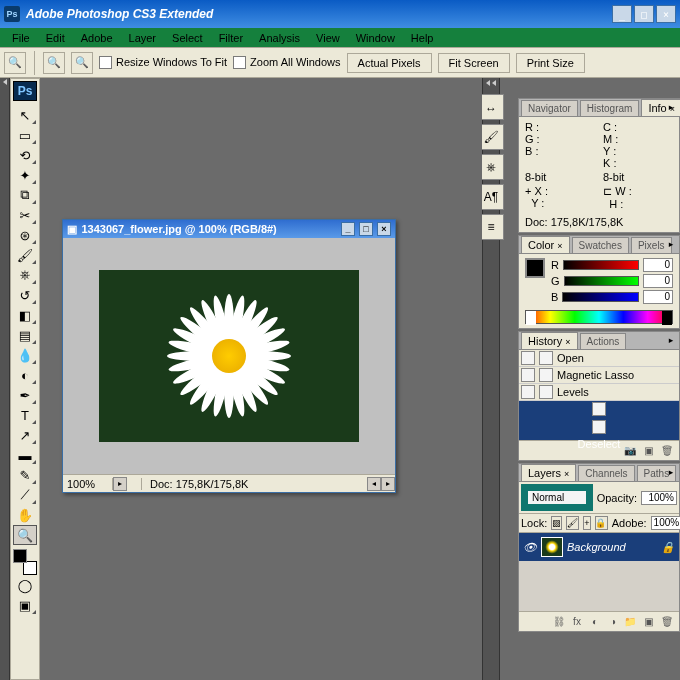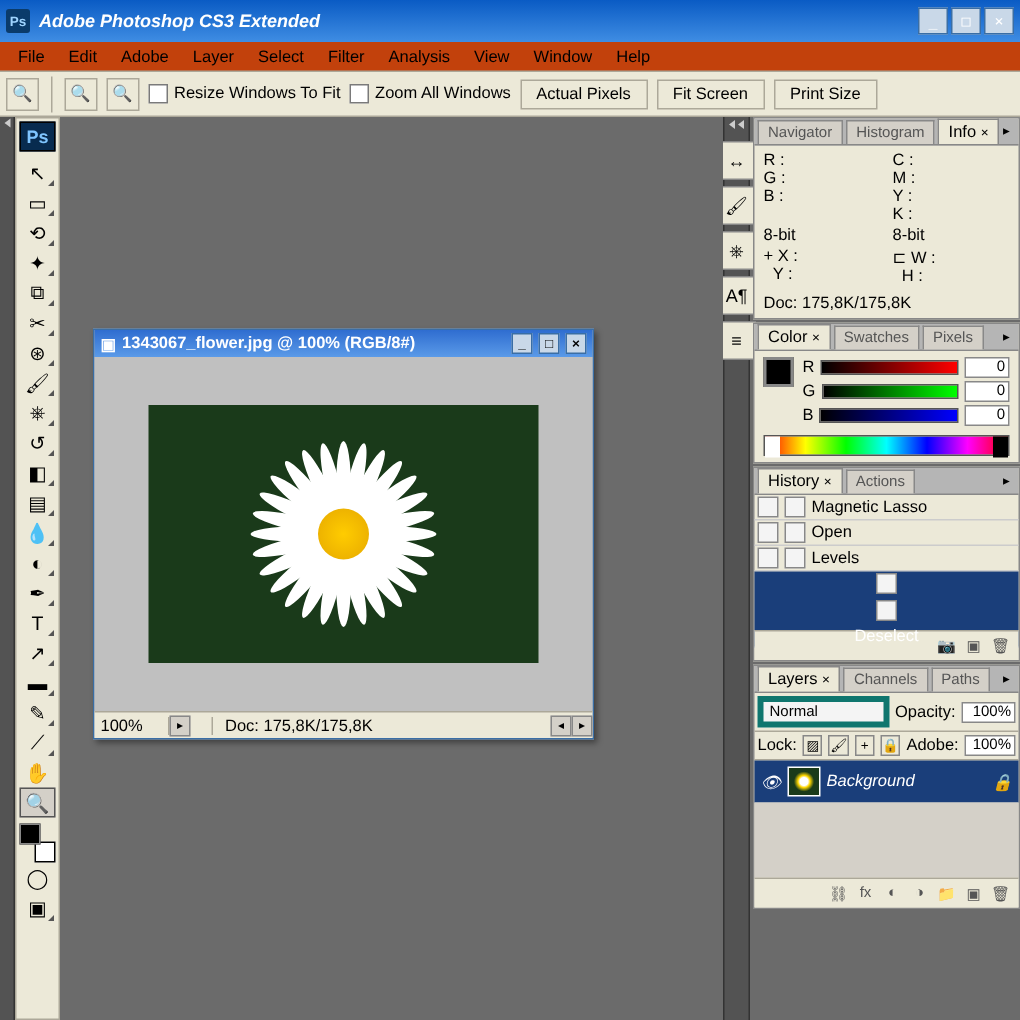--- a/index.html
+++ b/index.html
@@ -2,21 +2,21 @@
 <html><head>
 <meta charset="utf-8">
 <style>
 * { box-sizing: border-box; margin: 0; padding: 0; font-family: Tahoma, sans-serif; font-size: 11px; }
 body { background: #6b6b6b; width: 680px; height: 680px; overflow: hidden; }
 .titlebar { background: linear-gradient(#0a5bc4, #3f8de3); height: 28px; display: flex; align-items: center; padding: 0 4px; color: #fff; }
 .titlebar .ps-icon { width: 16px; height: 16px; background: #0a3b6b; border-radius: 2px; margin-right: 6px; display:flex;align-items:center;justify-content:center;font-size:9px;font-weight:bold;color:#9fd4ff; }
 .titlebar .title { flex: 1; font-weight: bold; font-size: 12px; font-style: italic; }
 .winbtns { display: flex; gap: 2px; }
 .winbtn { width: 20px; height: 18px; background: #c9d8e8; border: 1px solid #3a6ea5; display:flex;align-items:center;justify-content:center;font-family:monospace;font-size:10px; }
-.menubar { background: #c2410c; height: 20px; display: flex; align-items: center; padding: 0 4px; border-bottom: 1px solid #aca899; }
+.menubar { background: #15803d; height: 20px; display: flex; align-items: center; padding: 0 4px; border-bottom: 1px solid #aca899; }
 .menuitem { padding: 2px 8px; cursor: default; }
 .optionsbar { background: #ece9d8; height: 30px; display: flex; align-items: center; padding: 0 4px; gap: 6px; border-bottom: 1px solid #aca899; }
 .tool-ic { width: 22px; height: 22px; border: 1px solid #aca899; background: #ece9d8; display:flex;align-items:center;justify-content:center; }
 .divider { width: 1px; height: 24px; background: #aca899; margin: 0 2px; }
 .checkbox { width: 13px; height: 13px; border: 1px solid #7a7a7a; background: #fff; display: inline-block; vertical-align: middle; margin-right: 4px; }
 .optbtn { background: #ece9d8; border: 1px solid #aca899; padding: 2px 10px; height: 20px; }
 .workspace { position: relative; height: 602px; display: flex; }
 .toolstrip-handle { width: 10px; background: #535353; border-right: 1px solid #333; display:flex;align-items:flex-start;justify-content:center;padding-top:2px; }
 .handle-arrow { width:0;height:0;border-left:3px solid transparent;border-right:3px solid transparent;border-top:4px solid #ccc; transform:rotate(90deg); }
 .toolbox { width: 30px; background: #ece9d8; border: 1px solid #aca899; display: flex; flex-direction: column; align-items: center; padding: 2px 0; }
@@ -25,21 +25,21 @@
 .tbtn.active { border:1px solid #555; background:#d4d0c8; }
 .swatches { width: 24px; height: 26px; position: relative; margin-top: 4px; }
 .sw-bg { position:absolute; right:0; bottom:0; width:14px;height:14px;background:#fff;border:1px solid #000; }
 .sw-fg { position:absolute; left:0; top:0; width:14px;height:14px;background:#000;border:1px solid #888; }
 .tbtn .corner { position:absolute; right:1px; bottom:1px; width:0;height:0;border-left:4px solid transparent;border-bottom:4px solid #555; }
 .canvas-area { flex: 1; position: relative; background: #6b6b6b; }
 .side-handle { width: 18px; background: #535353; display: flex; flex-direction: column; align-items: center; border-left:1px solid #333;border-right:1px solid #333; padding-top:2px; gap:4px; }
 .side-handle .arrows { display:flex; gap:2px; margin-bottom:4px;}
 .side-handle .arrows div {width:0;height:0;border-top:3px solid transparent;border-bottom:3px solid transparent;border-right:4px solid #ccc;}
 .side-btn { width:26px;height:26px;background:#ece9d8;border:1px solid #888;display:flex;align-items:center;justify-content:center;font-size:12px; }
-.panels { width: 180px; display: flex; flex-direction: column; gap: 2px; padding-left:2px; }
+.panels { width: 180px; display: flex; flex-direction: column; gap: 2px; padding-left:18px;margin-top:20px; }
 .panel { background: #ece9d8; border: 1px solid #888; }
 .tabrow { background: #b5b5b5; height: 18px; display: flex; align-items: flex-end; position:relative; border-bottom:1px solid #888;}
 .tab { padding: 2px 6px; background: #d4d0c8; border: 1px solid #888; border-bottom: none; margin-left: 2px; font-size: 10px; cursor:pointer; color:#555;}
 .tab.active { background: #ece9d8; color:#000; }
 .tab .x { margin-left:3px; font-size:9px; }
 .panel-body { padding: 4px 6px; font-size: 10px; }
 .panel-menu { position:absolute; right:2px; top:2px; width:12px;height:12px; display:flex;align-items:center;justify-content:center;font-size:9px; }
 .info-grid { display: grid; grid-template-columns: 1fr 1fr; gap: 2px 8px; }
 .color-panel .row { display:flex; align-items:center; gap:4px; margin-bottom:2px;}
 .slider { flex:1; height:10px; border:1px solid #555; }
@@ -48,21 +48,21 @@
 .slider.b { background:linear-gradient(to right,#000,#00f); }
 .numbox { width:30px; height:14px; border:1px solid #888; background:#fff; text-align:right; padding:0 2px; font-size:10px;}
 .spectrum { height:14px; background: linear-gradient(to right, #f00,#ff0,#0f0,#0ff,#00f,#f0f,#f00); margin-top:4px; border:1px solid #555;}
 .spectrum::before{content:'';display:inline-block;width:10px;height:14px;background:#fff;float:left;}
 .spectrum::after{content:'';display:inline-block;width:10px;height:14px;background:#000;float:right;}
 .history-list { max-height:90px; }
 .hist-item { display:flex; align-items:center; gap:4px; padding:1px 2px; border-bottom:1px solid #ccc; font-size:10px;}
 .hist-item.active { background:#1a3e7a; color:#fff;flex-direction:column; }
 .hist-ic { width:14px;height:14px;border:1px solid #888;background:#f4f4f4;display:inline-block;}
 .layers-body .controls { display:flex; gap:4px; align-items:center; padding:2px; border-bottom:1px solid #aca899;}
-.select-box { border:4px solid #0f766e; background:#f4f4f4; padding:1px 4px; font-size:10px; flex:1;}
+.select-box { border:7px solid #0f766e; background:#f4f4f4; padding:1px 4px; font-size:10px; flex:1;}
 .layer-row { height:28px; background:#1a3e7a; color:#fff; display:flex; align-items:center; gap:4px; padding:0 4px; font-style:italic;}
 .eye { width:14px;height:14px; display:flex;align-items:center;justify-content:center;}
 .layer-thumb { width:22px;height:20px;border:1px solid #fff; background:radial-gradient(circle,#fff 20%,#ffd700 30%,#1a3a1a 50%);}
 .panel-footer { height:20px; border-top:1px solid #aca899; display:flex; justify-content:flex-end; align-items:center; gap:2px; padding:0 4px; background:#ece9d8;}
 .foot-ic { width:16px;height:14px; display:flex;align-items:center;justify-content:center;font-size:10px;color:#555;}
 
 .docwin { position:absolute; left:22px; top:141px; width:334px; height:274px; background:#c0c0c0; border:1px solid #3a6ea5; box-shadow:2px 2px 4px rgba(0,0,0,0.4);}
 .docwin .dtitle { background:linear-gradient(#2f6dd0,#5a9ae8); height:18px; color:#fff; font-size:11px; font-weight:bold; display:flex;align-items:center; padding:0 4px; gap:4px;}
 .docwin .dtitle .sp { flex:1; }
 .docwin .dwinbtn { width:14px;height:14px;background:#c9d8e8;border:1px solid #3a6ea5;font-size:9px;display:flex;align-items:center;justify-content:center;color:#000;}
@@ -279,26 +279,26 @@
     <div class="panel">
       <div class="tabrow">
         <div class="tab active"><span>History</span><span class="x">×</span></div>
         <div class="tab">Actions</div>
         <div class="panel-menu">▸</div>
       </div>
       <div class="panel-body history-list" style="padding:0" id="history-list">
           <div class="hist-item">
             <span class="hist-ic"></span>
             <span class="hist-ic"></span>
+            <span>Open</span>
+          </div>
+          <div class="hist-item">
+            <span class="hist-ic"></span>
+            <span class="hist-ic"></span>
             <span>Magnetic Lasso</span>
-          </div>
-          <div class="hist-item">
-            <span class="hist-ic"></span>
-            <span class="hist-ic"></span>
-            <span>Open</span>
           </div>
           <div class="hist-item">
             <span class="hist-ic"></span>
             <span class="hist-ic"></span>
             <span>Levels</span>
           </div>
           <div class="hist-item active">
             <span class="hist-ic"></span>
             <span class="hist-ic"></span>
             <span>Deselect</span>

